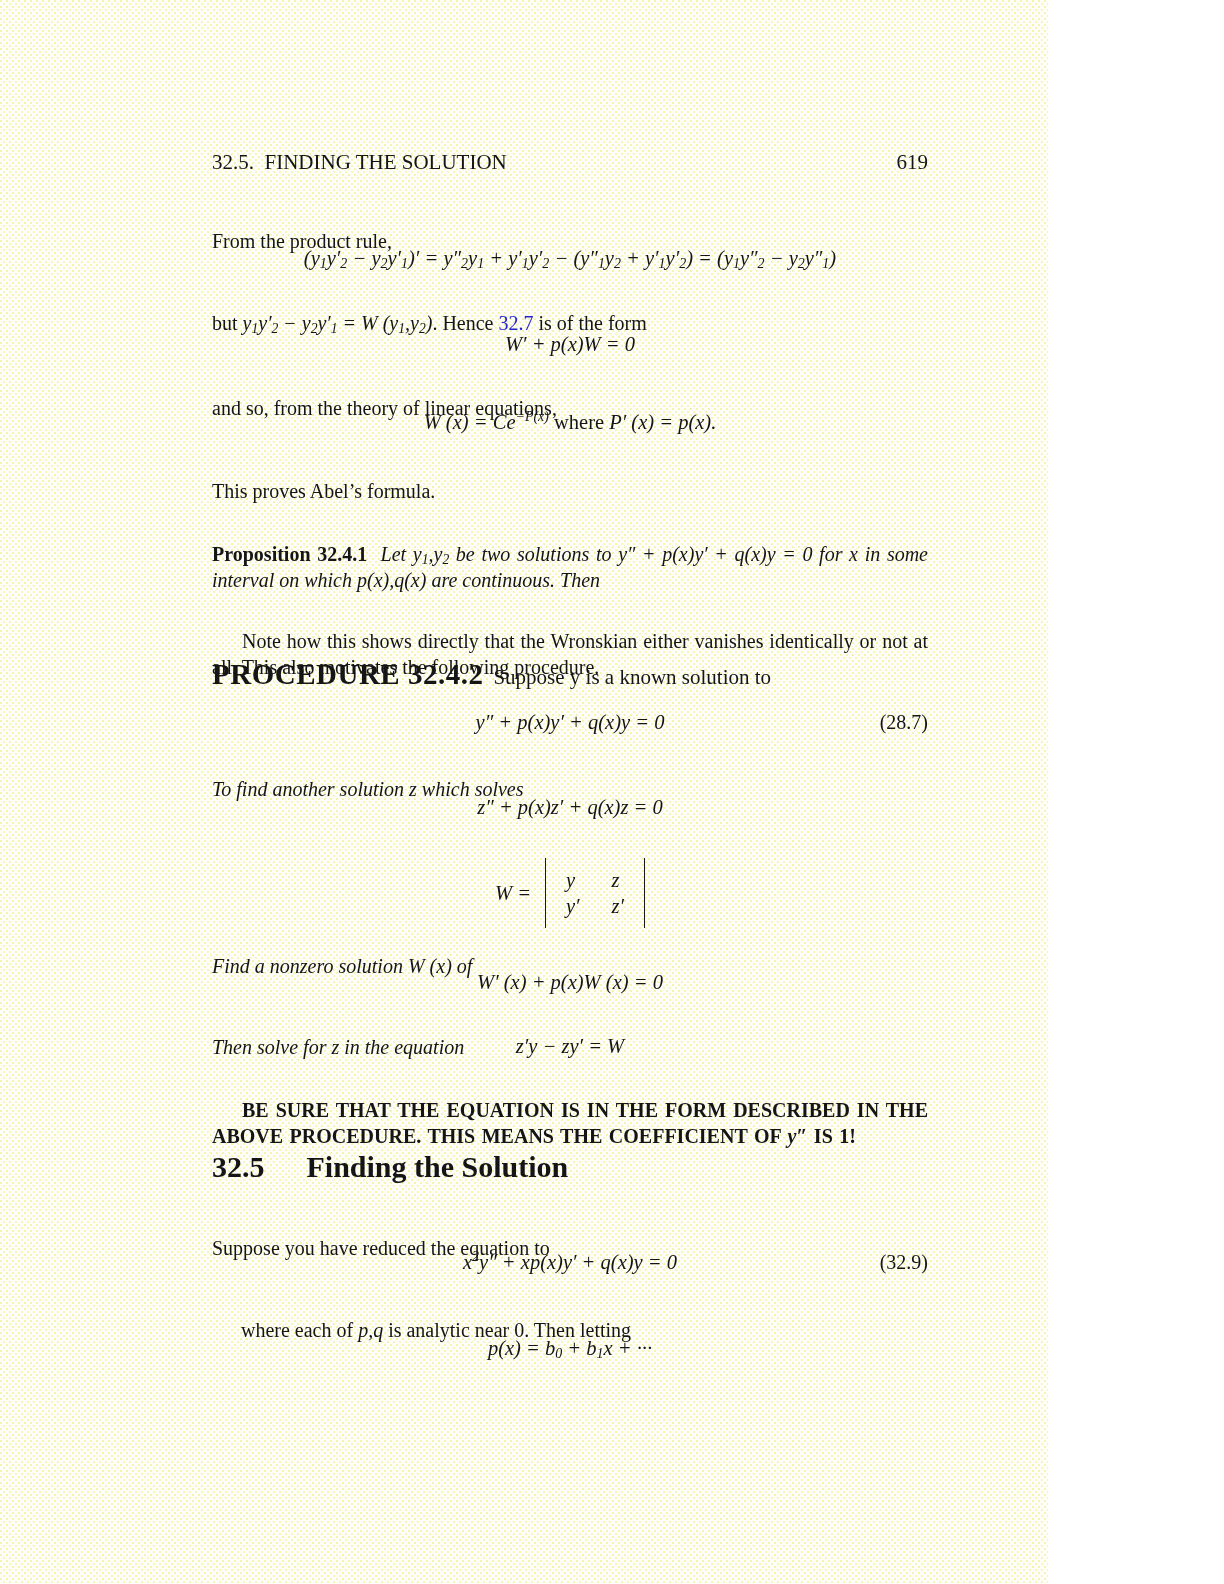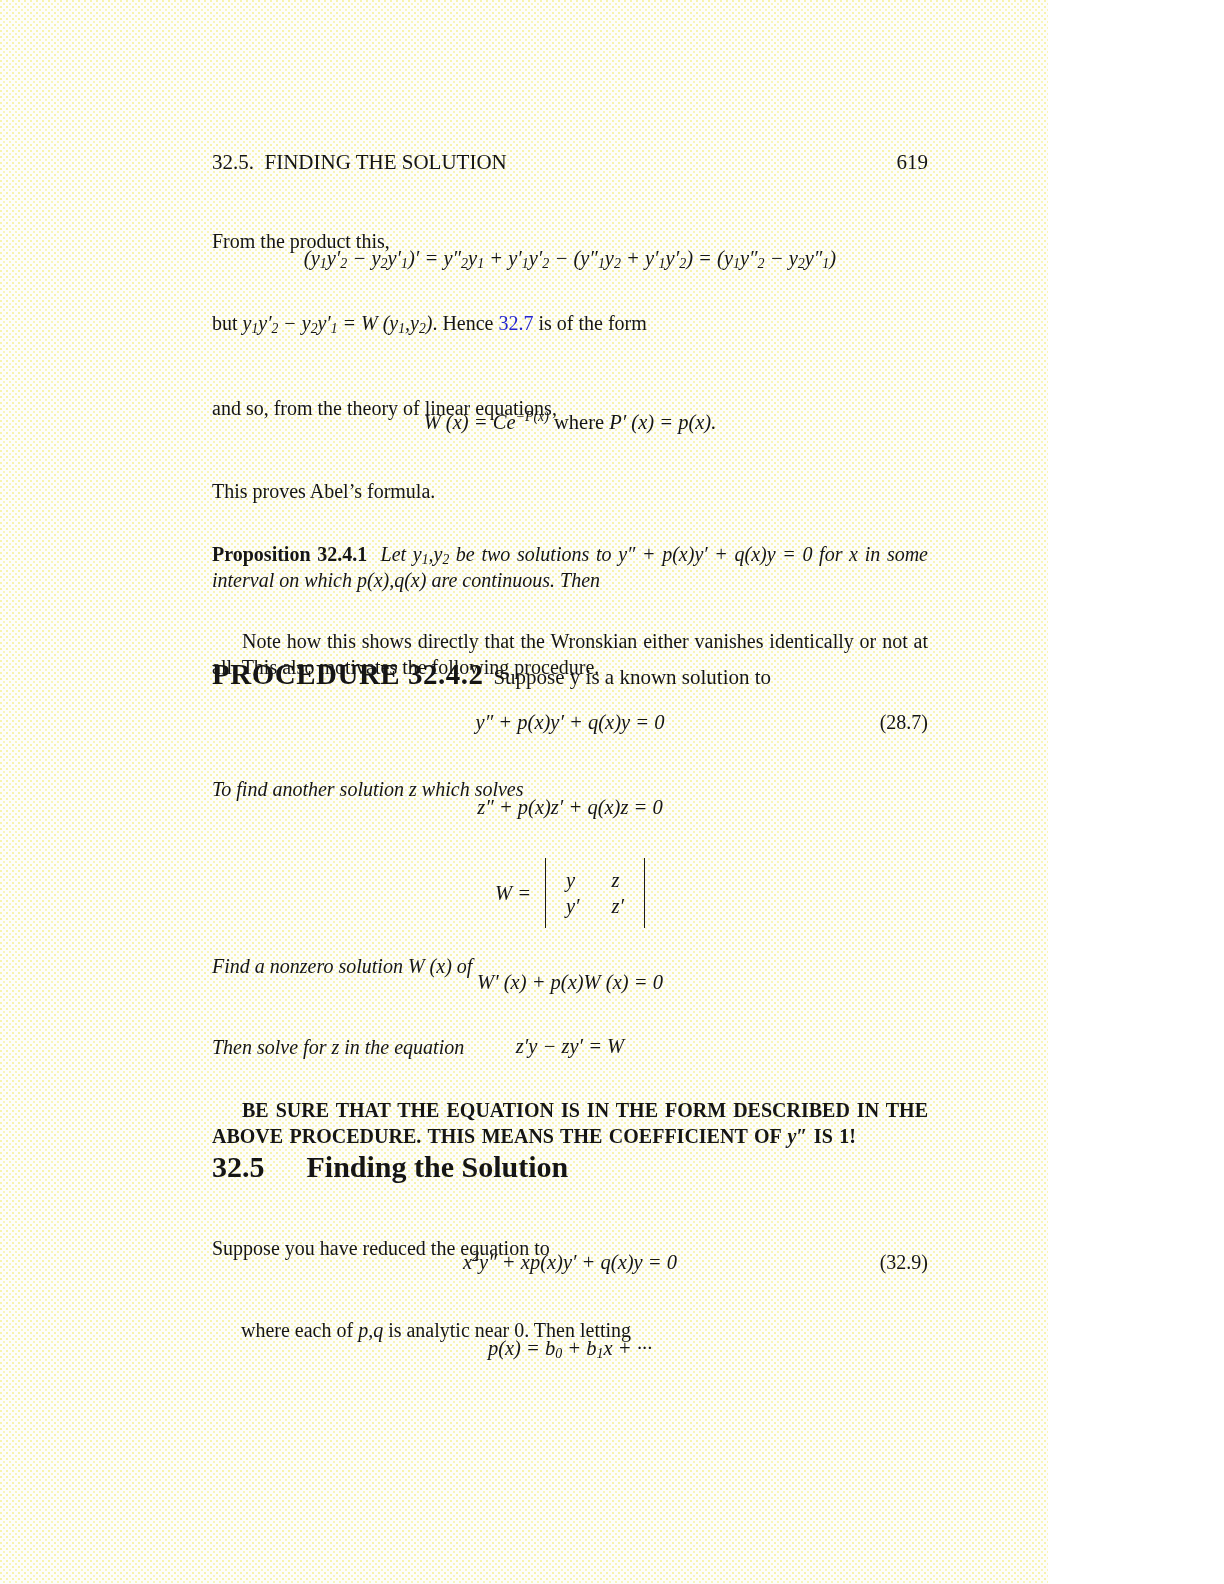--- a/index.html
+++ b/index.html
@@ -104,26 +104,27 @@
 <body>
 
 <div class="page">
   <div class="column">
 
     <div class="blk running-head pos-head">
       <span><span>32.5.</span>&nbsp;&nbsp;<span>FINDING THE SOLUTION</span></span>
       <span>619</span>
     </div>
 
-    <p class="blk p pos-p-product">From the product this,</p>
+    <p class="blk p pos-p-product">From the product rule,</p>
 
     <div class="blk eq pos-eq-product">(y<sub>1</sub>y′<sub>2</sub> − y<sub>2</sub>y′<sub>1</sub>)′ = y″<sub>2</sub>y<sub>1</sub> + y′<sub>1</sub>y′<sub>2</sub> − (y″<sub>1</sub>y<sub>2</sub> + y′<sub>1</sub>y′<sub>2</sub>) = (y<sub>1</sub>y″<sub>2</sub> − y<sub>2</sub>y″<sub>1</sub>)</div>
 
     <p class="blk p pos-p-hence"><span>but <i>y<sub>1</sub>y′<sub>2</sub> − y<sub>2</sub>y′<sub>1</sub> = W (y<sub>1</sub>,y<sub>2</sub>)</i>. Hence </span><a class="ref-link">32.7</a><span> is of the form</span></p>
 
+    <div class="blk eq pos-eq-w">W′ + p(x)W = 0</div>
 
     <p class="blk p pos-p-andso">and so, from the theory of linear equations,</p>
 
     <div class="blk eq pos-eq-abel">W (x) = Ce<sup>−P(x)</sup> <span class="rm">where</span> P′ (x) = p(x).</div>
 
     <p class="blk p pos-p-abel">This proves Abel’s formula.</p>
 
     <p class="blk p just pos-prop"><span class="prop-label">Proposition 32.4.1</span>&nbsp; <span class="prop-body">Let y<sub>1</sub>,y<sub>2</sub> be two solutions to y″ + p(x)y′ + q(x)y = 0 for x in some interval on which p(x),q(x) are continuous. Then</span></p>
 
 

